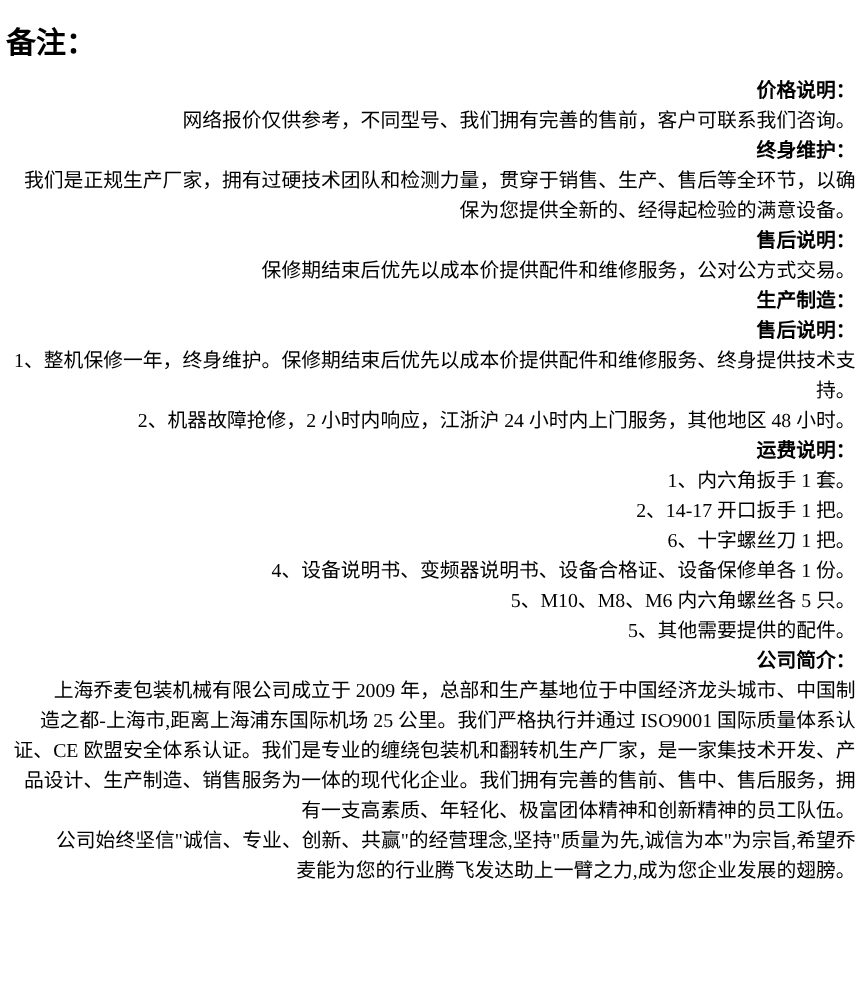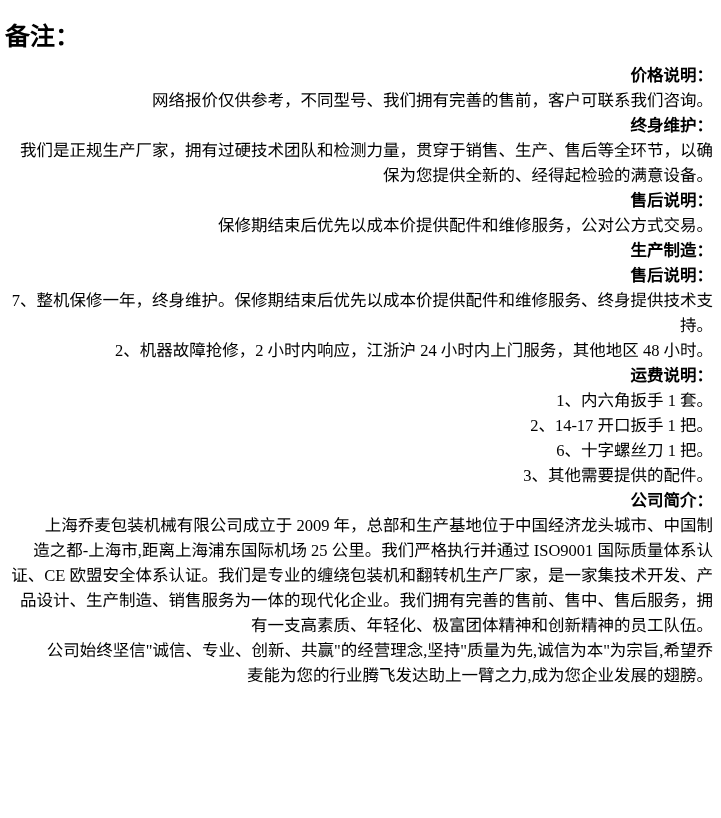--- a/index.html
+++ b/index.html
@@ -58,29 +58,31 @@
       </div>
       <div class="section">
         <div class="section-heading">售后说明：</div>
         <p class="para">保修期结束后优先以成本价提供配件和维修服务，公对公方式交易。</p>
       </div>
       <div class="section">
         <div class="section-heading">生产制造：</div>
       </div>
       <div class="section">
         <div class="section-heading">售后说明：</div>
-        <p class="para">7、整机保修一年，终身维护。保修期结束后优先以成本价提供配件和维修服务、终身提供技术支持。</p>
+        <p class="para">1、整机保修一年，终身维护。保修期结束后优先以成本价提供配件和维修服务、终身提供技术支持。</p>
         <p class="para">2、机器故障抢修，2 小时内响应，江浙沪 24 小时内上门服务，其他地区 48 小时。</p>
       </div>
       <div class="section">
         <div class="section-heading">运费说明：</div>
         <p class="para">1、内六角扳手 1 套。</p>
         <p class="para">2、14-17 开口扳手 1 把。</p>
         <p class="para">6、十字螺丝刀 1 把。</p>
-        <p class="para">3、其他需要提供的配件。</p>
+        <p class="para">4、设备说明书、变频器说明书、设备合格证、设备保修单各 1 份。</p>
+        <p class="para">5、M10、M8、M6 内六角螺丝各 5 只。</p>
+        <p class="para">5、其他需要提供的配件。</p>
       </div>
       <div class="section">
         <div class="section-heading">公司简介：</div>
         <p class="para indent">上海乔麦包装机械有限公司成立于 2009 年，总部和生产基地位于中国经济龙头城市、中国制造之都-上海市,距离上海浦东国际机场 25 公里。我们严格执行并通过 ISO9001 国际质量体系认证、CE 欧盟安全体系认证。我们是专业的缠绕包装机和翻转机生产厂家，是一家集技术开发、产品设计、生产制造、销售服务为一体的现代化企业。我们拥有完善的售前、售中、售后服务，拥有一支高素质、年轻化、极富团体精神和创新精神的员工队伍。</p>
         <p class="para indent">公司始终坚信"诚信、专业、创新、共赢"的经营理念,坚持"质量为先,诚信为本"为宗旨,希望乔麦能为您的行业腾飞发达助上一臂之力,成为您企业发展的翅膀。</p>
       </div>
     </div>
 </div>
 
 </body></html>

